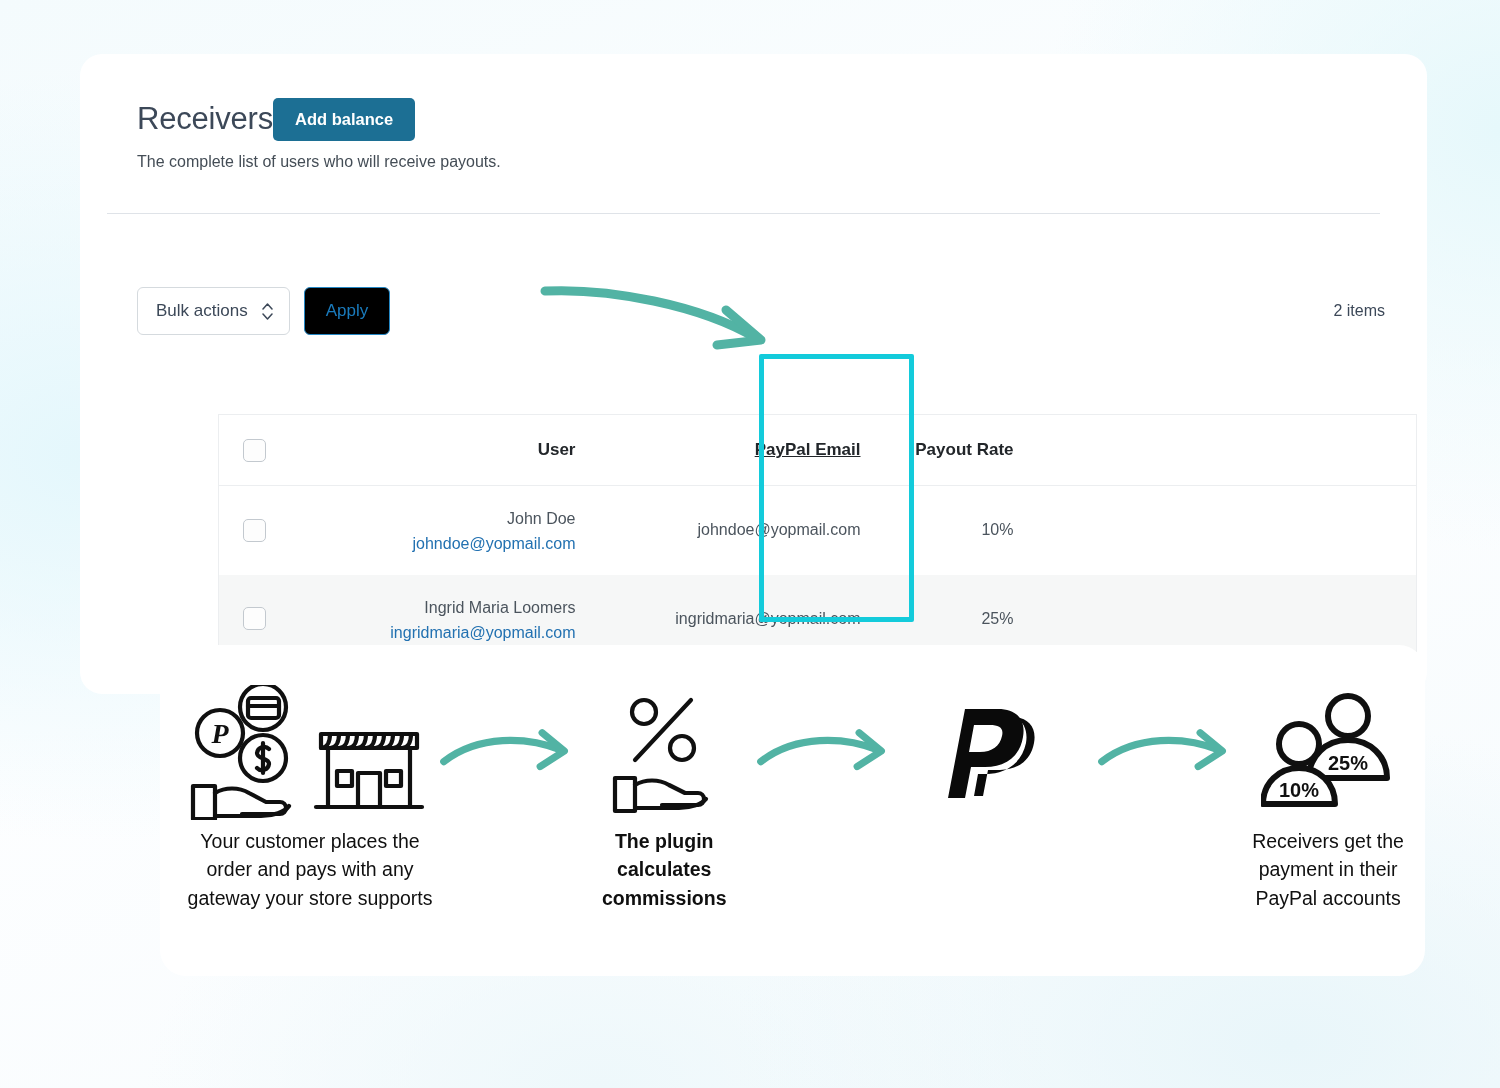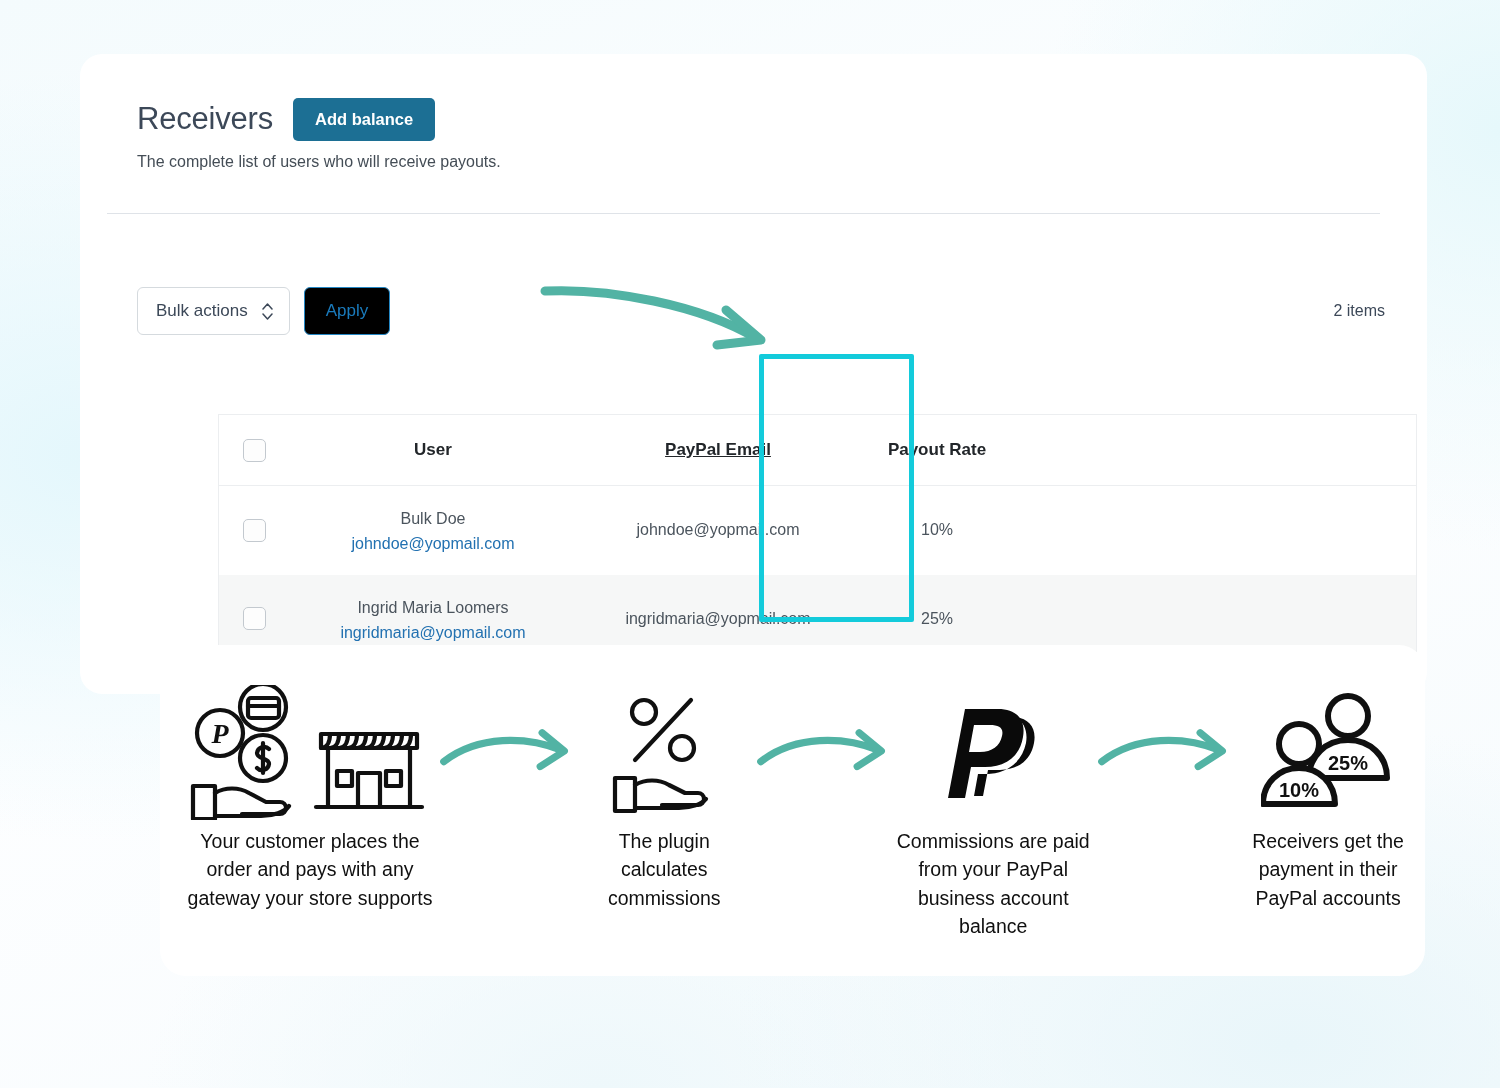--- a/index.html
+++ b/index.html
@@ -38,21 +38,20 @@
     background: #ffffff;
     border-radius: 22px;
   }
 
   .card-pad { padding: 44px 0 0 57px; }
 
   
   .header-row {
     display: flex;
     align-items: center;
-    gap: 20px;
   }
   #page-title {
     font-size: 31px;
     font-weight: 400;
     color: #3c4858;
     letter-spacing: -0.2px;
   }
   #add-receiver-button {
     background: #1c6f94;
     color: #ffffff;
@@ -135,21 +134,21 @@
     position: absolute;
     left: 138px;
     top: 360px;
     width: 1199px;
     border-collapse: collapse;
     border-spacing: 0;
     background: #ffffff;
     border: 1px solid #eceef0;
   }
   #receivers-table th, #receivers-table td {
-    text-align: center;
+    text-align: right;
     vertical-align: middle;
   }
   #receivers-table thead th {
     height: 71px;
     font-size: 17px;
     font-weight: bold;
     color: #22262a;
     border-bottom: 1px solid #eceef0;
   }
   .col-check { width: 72px; padding-left: 24px; }
@@ -249,21 +248,21 @@
     text-align: center;
   }
   .flow-connector {
     display: flex;
     align-items: center;
     justify-content: center;
     height: 150px;
   }
 
   .step1 { width: 330px; margin-left: 22px; }
-  .step2 { width: 235px; }
+  .step2 { width: 235px; font-weight: bold; }
   .step3 { width: 265px; }
   .step4 { width: 250px; }
   .conn  { width: 135px; }
 
   .flow-row { padding-top: 32px; }
 </style>
 </head>
 <body>
 
 <div id="page-bg"></div>
@@ -307,21 +306,21 @@
         <th class="col-rate">Payout Rate</th>
         <th class="col-blank"></th>
       </tr>
     </thead>
     <tbody>
       <tr>
         <td class="col-check">
           <span class="row-checkbox"></span>
         </td>
         <td>
-          <span class="user-name">Bulk Doe</span>
+          <span class="user-name">John Doe</span>
           <a class="user-email-link">johndoe@yopmail.com</a>
         </td>
         <td>johndoe@yopmail.com</td>
         <td>10%</td>
         <td></td>
       </tr>
       <tr class="row-alt">
         <td class="col-check">
           <span class="row-checkbox"></span>
         </td>
@@ -416,21 +415,20 @@
 
     <div class="flow-step step3">
       <div class="flow-art">
         <svg width="110" height="115" viewBox="0 0 110 115">
           <g fill="#0a0a0a">
             <path d="M74 22 c16 0 25 10 22 26 c-3 17 -16 27 -34 27 h-12 l-5 26 h-9 l4 -22 h8 c21 0 36 -12 40 -31 c2 -12 -2 -21 -11 -26 z"></path>
             <path d="M27 14 h33 c19 0 28 11 25 28 c-3 19 -17 30 -38 30 H33 l-6 31 H10 z M36 30 l-5 27 h11 c12 0 20 -6 22 -16 c2 -8 -3 -11 -12 -11 z"></path>
           </g>
         </svg>
       </div>
-      <div class="flow-caption">Commissions are paid from your PayPal business account balance</div>
     </div>
 
     <div class="flow-connector conn">
       <svg width="140" height="52" viewBox="0 0 140 52">
         <g fill="none" stroke="#52b3a4" stroke-width="7.5" stroke-linecap="round" stroke-linejoin="round">
           <path d="M6 36 C42 8 92 10 128 24"></path>
           <path d="M108 6 L131 25 L106 41"></path>
         </g>
       </svg>
     </div>

